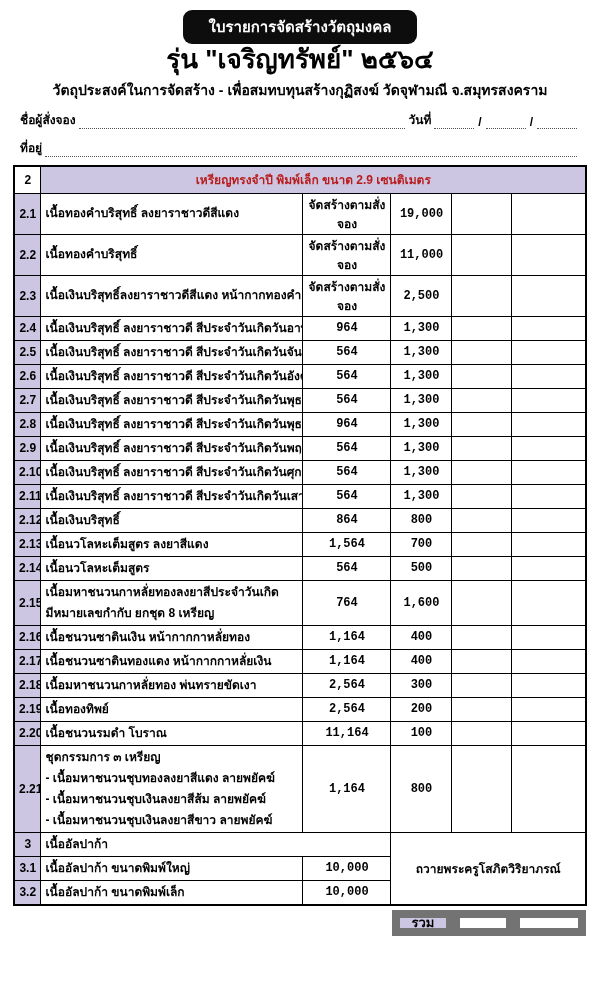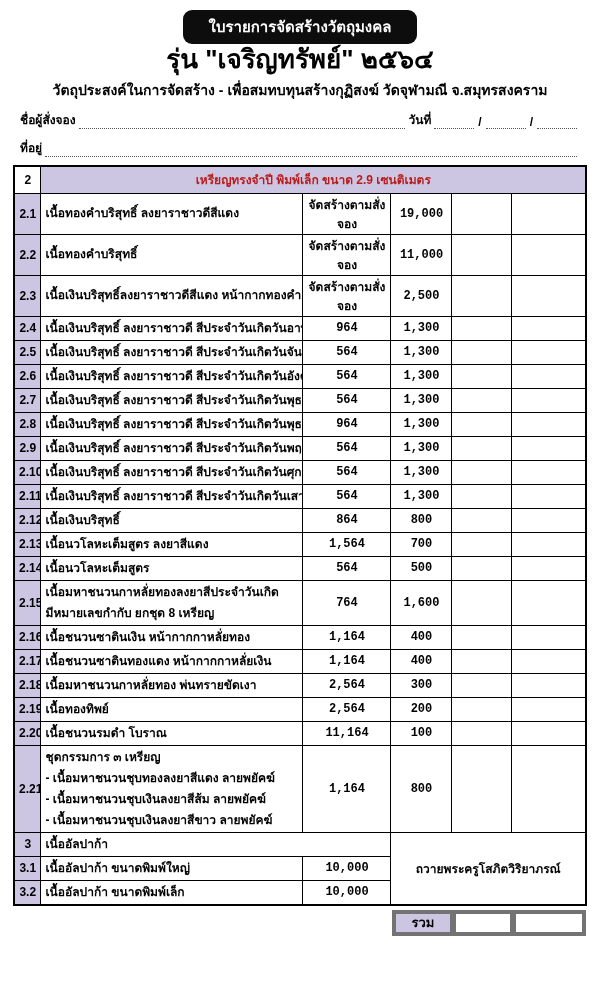--- a/index.html
+++ b/index.html
@@ -56,21 +56,21 @@
     font-size:9.5px;font-weight:bold;padding:1px 1px;
   }
   td.blank{background:#fff;}
   td.dedication{
     text-align:center;font-weight:bold;font-size:11.5px;vertical-align:middle;background:#fff;
   }
   
   .below{width:572px;margin:4px auto 0;}
   .total-row{display:flex;justify-content:flex-end;}
   .total-row .cell{
-    border:4px solid #737373;height:26px;box-sizing:border-box;margin-left:-2px;text-align:right;
+    border:8px solid #737373;height:26px;box-sizing:border-box;margin-left:-2px;text-align:right;
   }
   .total-label{
     width:62px;background:#cdc6e2;font-weight:bold;font-size:13px;
     display:flex;align-items:center;justify-content:center;margin-left:0 !important;
   }
   .total-c1{width:62px;background:#fff;}
   .total-c2{width:74px;background:#fff;}
 </style>
 </head>
 <body>

